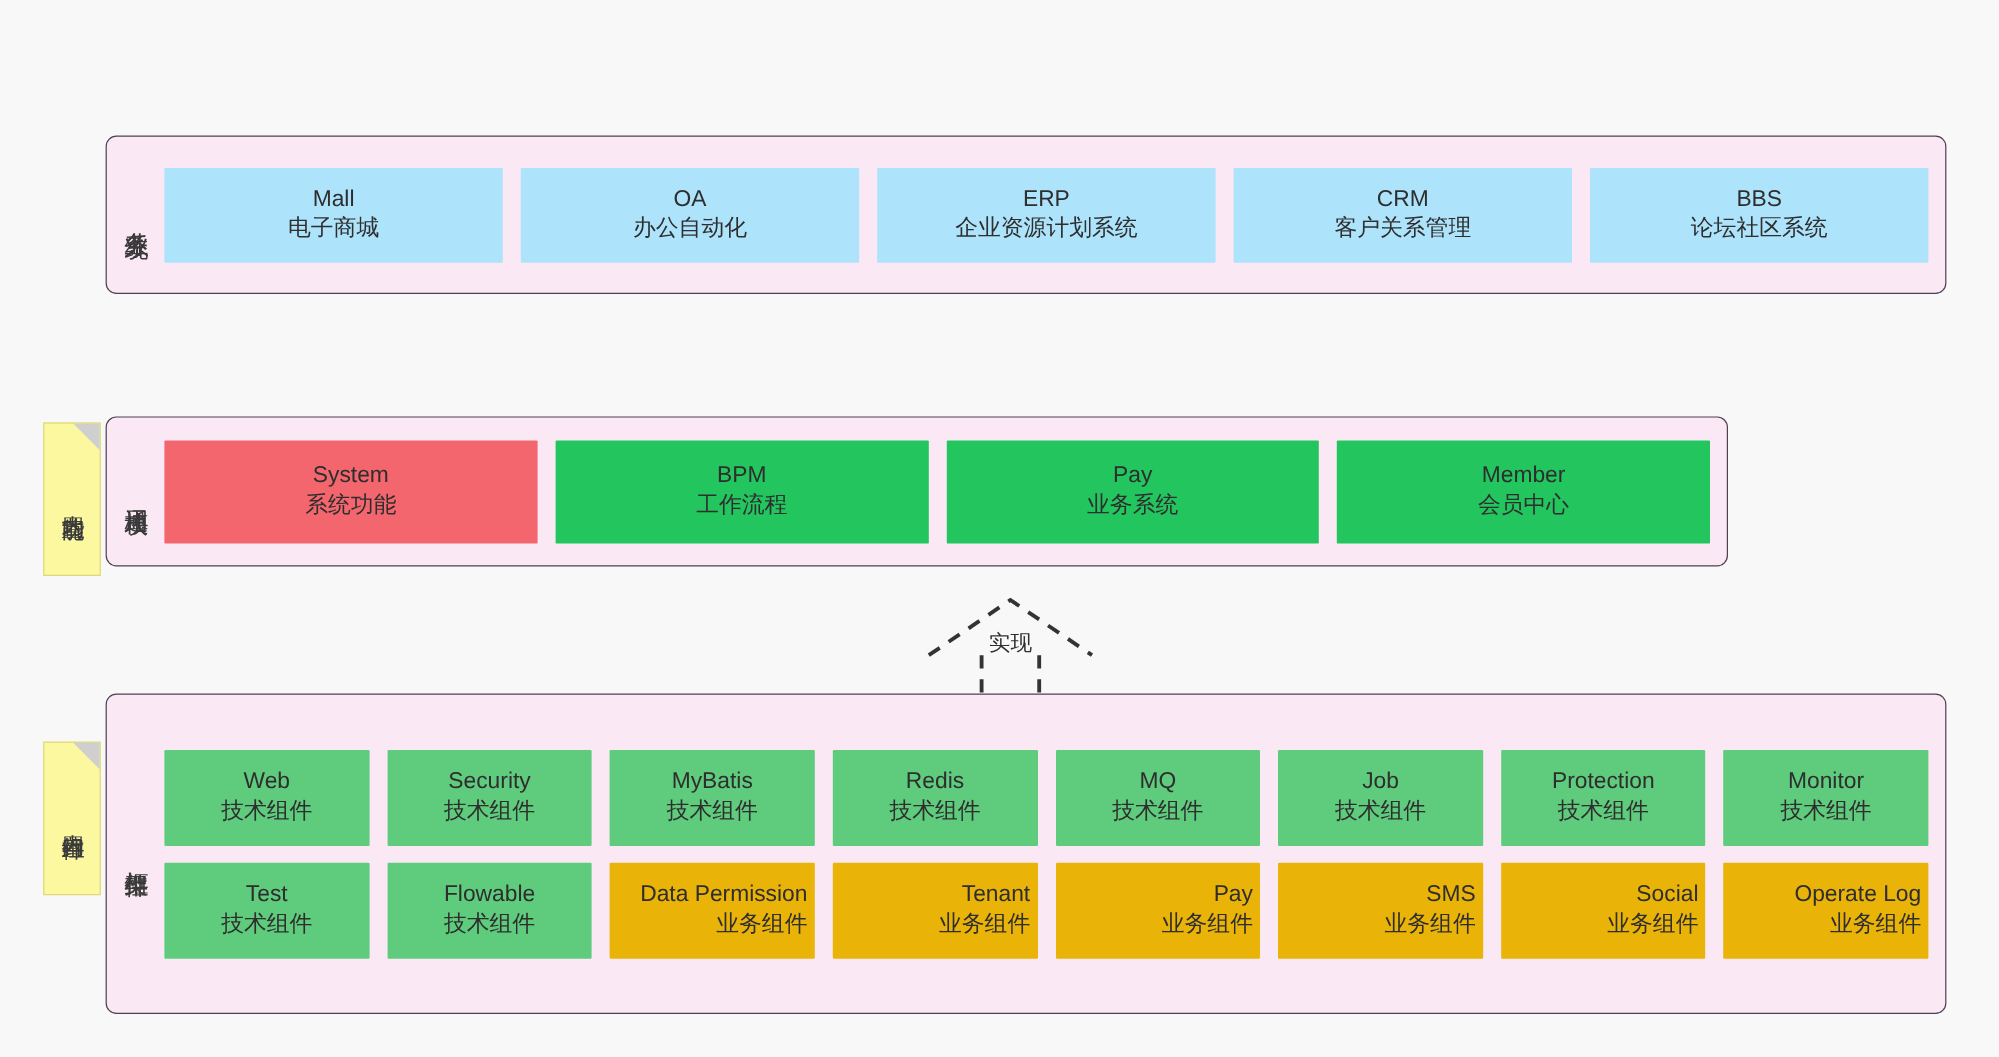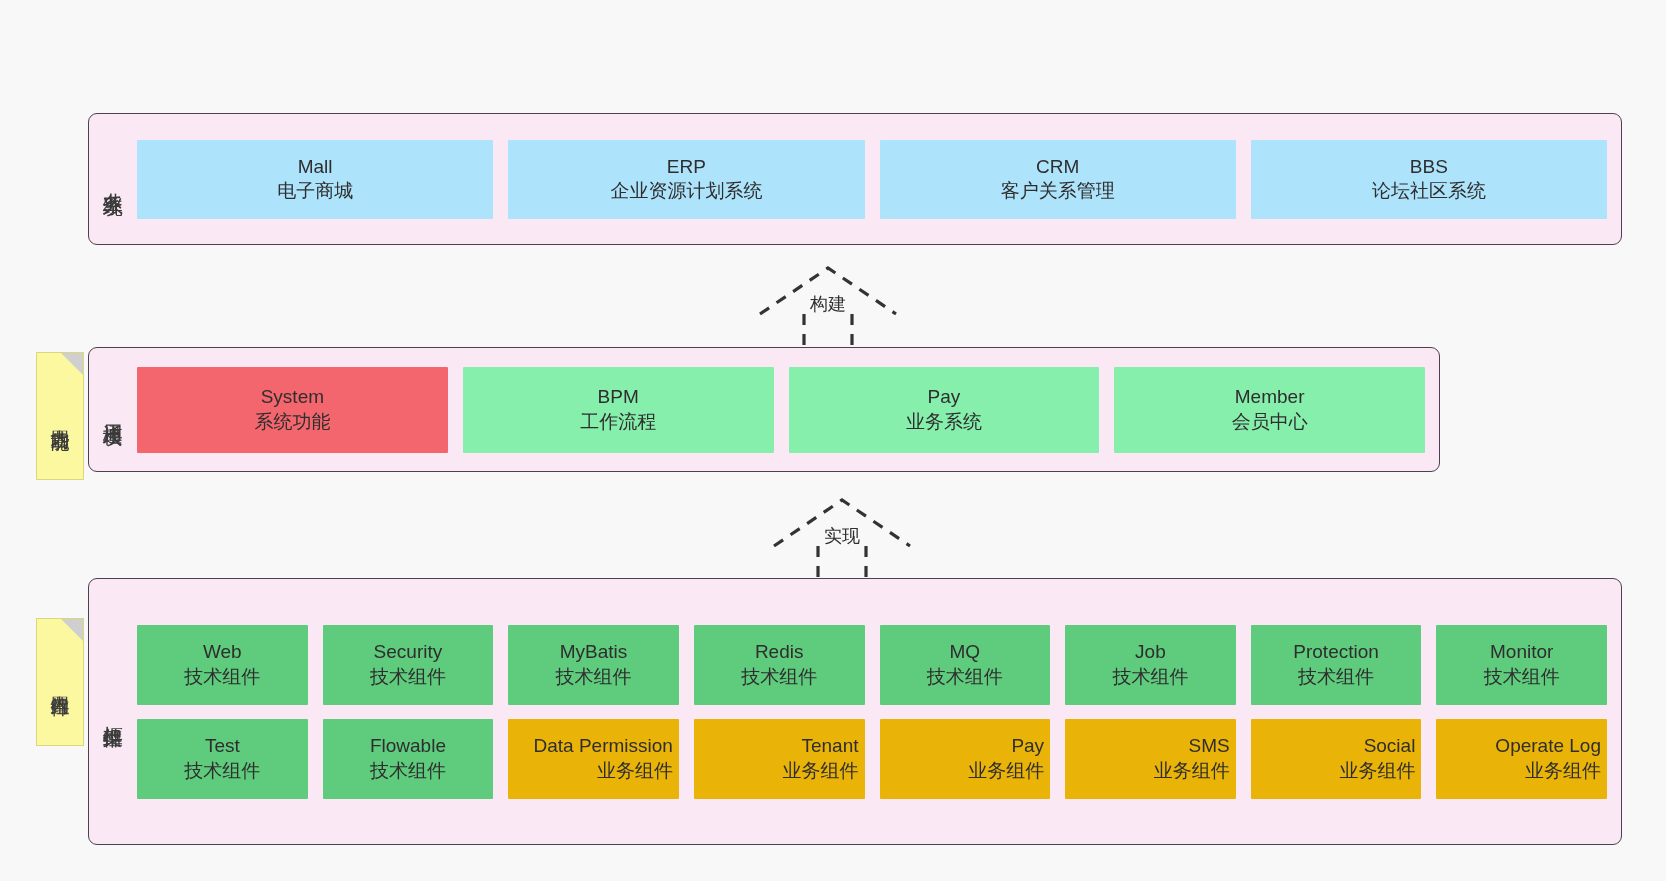--- a/index.html
+++ b/index.html
@@ -84,21 +84,21 @@
     color: #2e2e2e;
     box-sizing: border-box;
     padding: 4px 6px;
     user-select: none;
   }
   .card .t-en { white-space: normal; }
   .card .t-cn { white-space: nowrap; }
 
   .card.blue       { background: #ade3fb; height: 79px; }
   .card.red        { background: #f4666e; height: 86px; }
-  .card.pink       { background: #86efac; height: 86px; }
+  .card.pink       { background: #22c55e; height: 86px; }
   .card.green      { background: #5fcb7d; height: 80px; }
   .card.lightgreen { background: #eab308; height: 80px; align-items: flex-end; }
 
   
   .note {
     position: absolute;
     width: 48px;
     background: #fbf8a0;
     border: 1px solid #dcd77a;
     box-sizing: border-box;
@@ -148,46 +148,39 @@
 
   <div class="layer" id="layer-business" style="left:88px; top:113px; width:1534px; height:132px;">
     <div class="layer-title">业务系统</div>
     <div class="layer-body">
       <div class="row">
         <div class="card blue">
           <span class="t-en">Mall</span>
           <span class="t-cn">电子商城</span>
         </div>
         <div class="card blue">
+          <span class="t-en">OA</span>
+          <span class="t-cn">办公自动化</span>
+        </div>
+        <div class="card blue">
           <span class="t-en">ERP</span>
           <span class="t-cn">企业资源计划系统</span>
         </div>
         <div class="card blue">
           <span class="t-en">CRM</span>
           <span class="t-cn">客户关系管理</span>
         </div>
         <div class="card blue">
           <span class="t-en">BBS</span>
           <span class="t-cn">论坛社区系统</span>
         </div>
       </div>
     </div>
   </div>
 
-  <div class="arrow" style="left:748px; top:262px; width:160px; height:90px;">
-    <svg viewBox="0 0 160 90" preserveAspectRatio="none" aria-hidden="true">
-      <g fill="none" stroke="#333333" stroke-width="3.2" stroke-dasharray="11,9" stroke-linecap="butt">
-        <path d="M12 52 L80 6 L148 52"></path>
-        <path d="M56 52 L56 90"></path>
-        <path d="M104 52 L104 90"></path>
-        <path d="M56 88 L104 88"></path>
-      </g>
-    </svg>
-    <div class="arrow-label" style="top:30px;">构建</div>
-  </div>
 
   <div class="note" style="left:36px; top:352px; height:128px;">
     <span>内置功能</span>
   </div>
 
   <div class="layer" id="layer-common" style="left:88px; top:347px; width:1352px; height:125px;">
     <div class="layer-title">通用模块</div>
     <div class="layer-body">
       <div class="row">
         <div class="card red">

